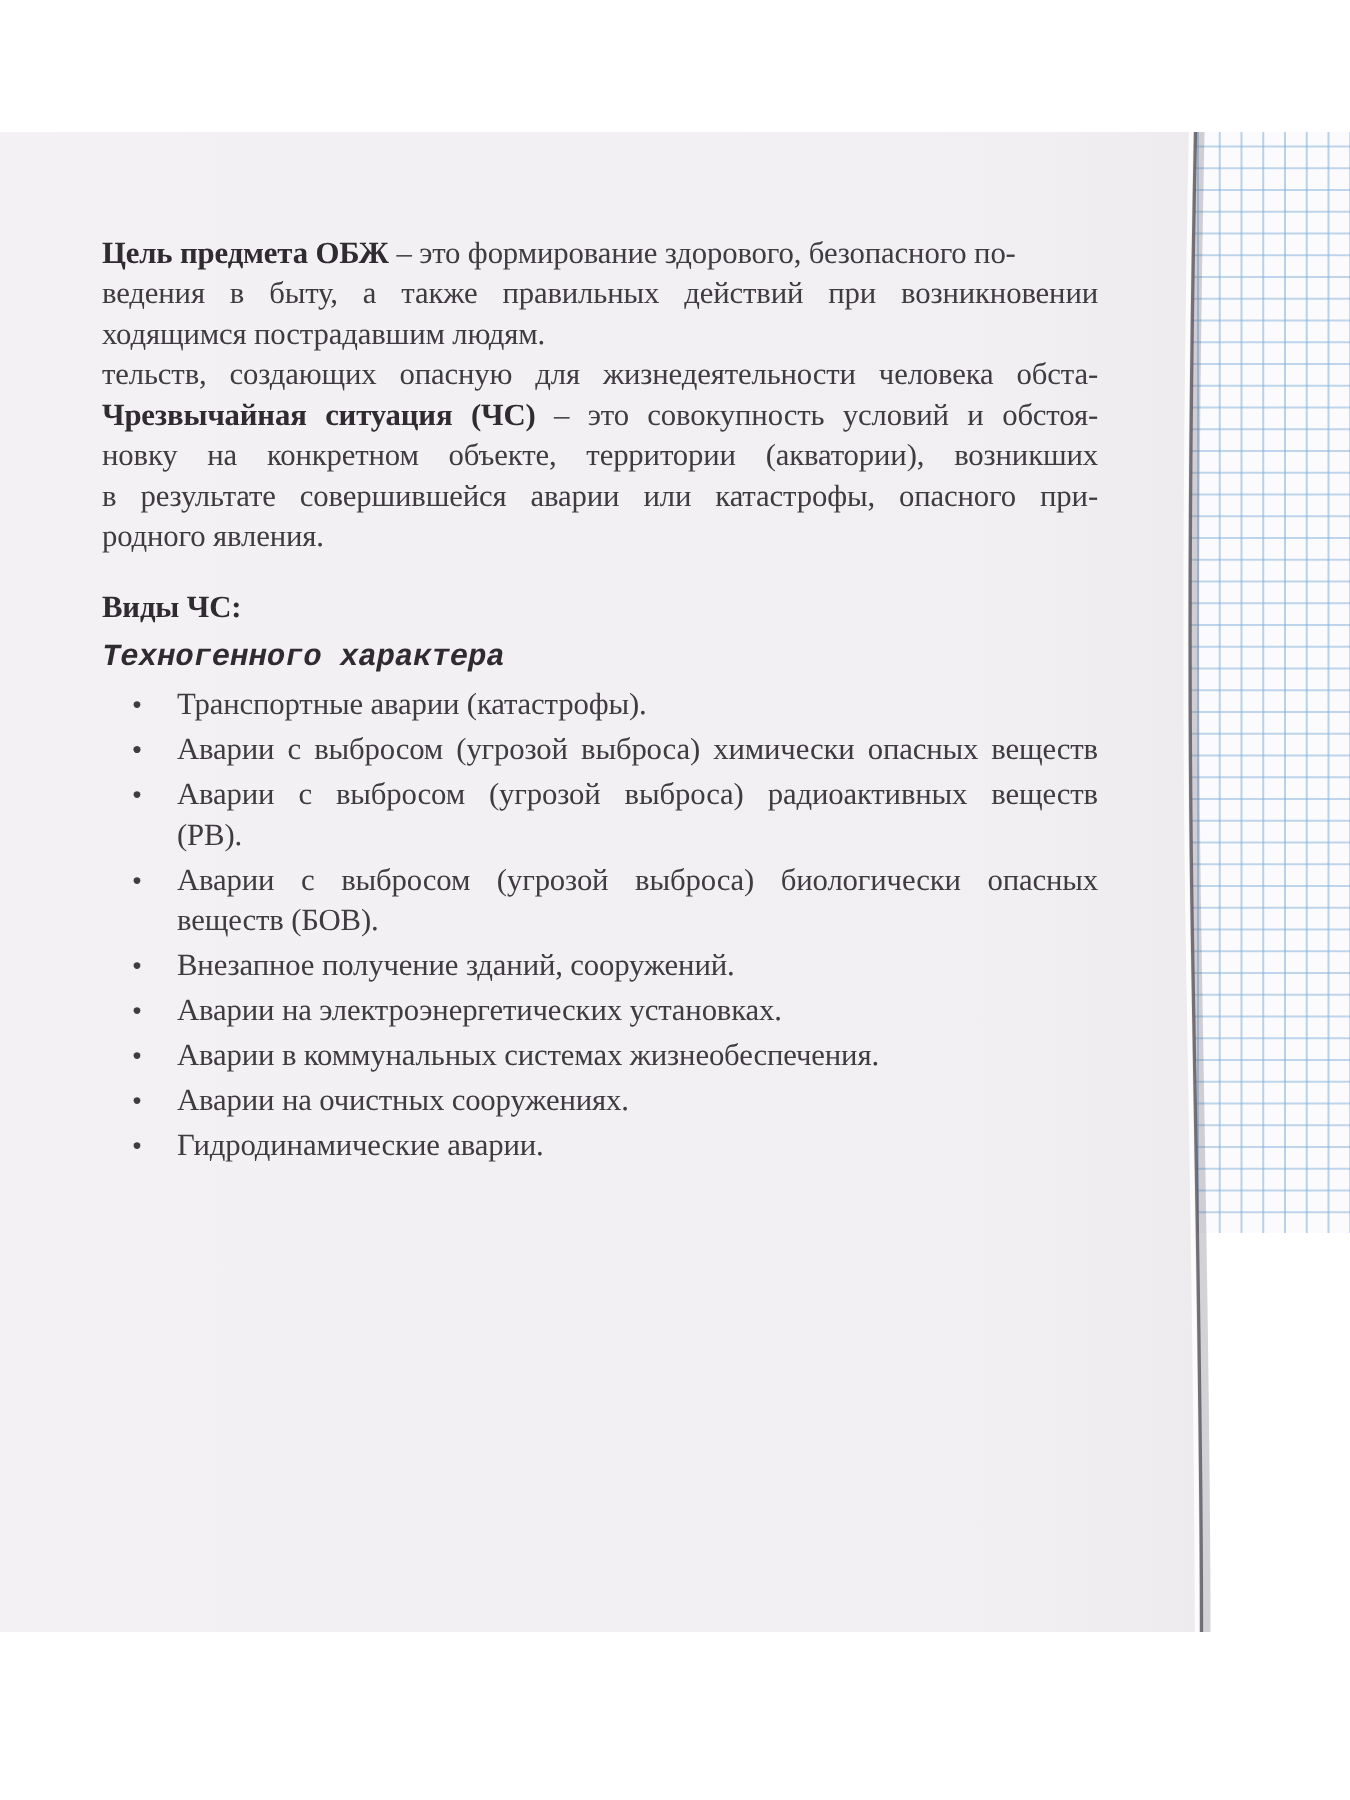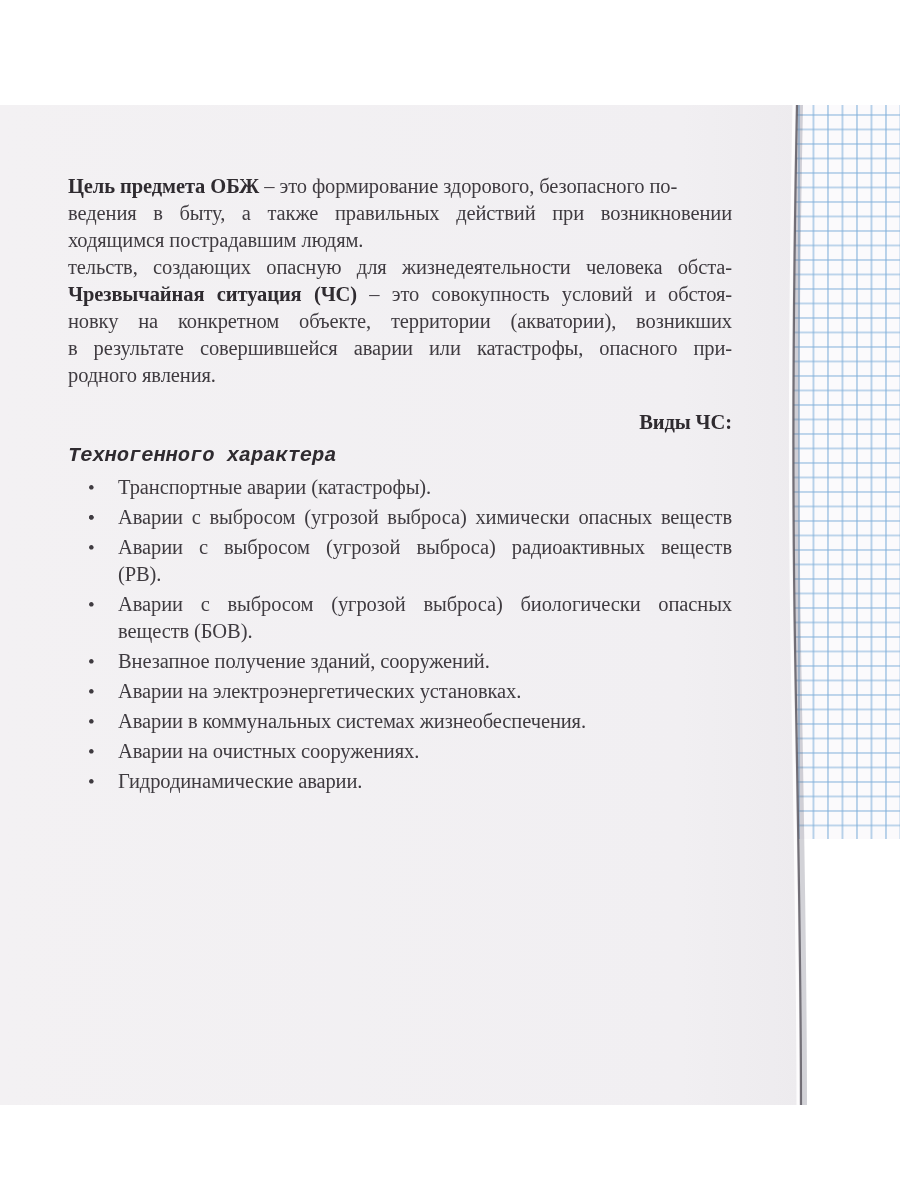--- a/index.html
+++ b/index.html
@@ -1,18 +1,18 @@
 <!DOCTYPE html>
 <html><head>
 <meta charset="utf-8">
 <style>
   html,body{margin:0;padding:0;width:900px;height:1200px;background:#ffffff;overflow:hidden;}
   body{font-family:"Liberation Serif","DejaVu Serif",serif;}
 
-  .photo{position:absolute;left:0;top:105px;width:900px;height:734px;background:#ffffff;}
+  .photo{position:absolute;left:0;top:88px;width:900px;height:734px;background:#ffffff;}
 
   
   .grid-paper{
     position:absolute;right:0;top:0;width:108px;height:100%;
     background-color:#fbfafc;
     background-image:
       linear-gradient(to right, rgba(128,175,218,0.55) 1.5px, transparent 1.5px),
       linear-gradient(to bottom, rgba(128,175,218,0.50) 1.5px, transparent 1.5px);
     background-size:14.5px 14.5px;
     background-position:6px 9px;
@@ -24,21 +24,21 @@
   .content{
     position:absolute;left:68px;top:68px;width:664px;
     font-size:20.5px;line-height:27px;letter-spacing:-0.1px;
     color:#3f3b40;
   }
   .para{margin:0;}
   .line{white-space:normal;}
   .j{text-align:justify;text-align-last:justify;}
   .lead{font-weight:bold;color:#2f2b30;}
 
-  .section-title{margin:20px 0 0 0;font-weight:bold;color:#2f2b30;text-align:right;line-height:27px;}
+  .section-title{margin:20px 0 0 0;font-weight:bold;color:#2f2b30;text-align:left;line-height:27px;}
   .subsection-title{margin:6px 0 0 0;font-weight:bold;font-style:italic;color:#2f2b30;line-height:27px;font-family:Liberation Mono, monospace;}
 
   ul.hazards{list-style:none;margin:5px 0 0 0;padding:0;}
   ul.hazards li{position:relative;padding-left:50px;margin:0 0 3px 0;line-height:27px;}
   ul.hazards .bullet{
     position:absolute;left:20px;top:0;font-size:19px;color:#3f3b40;line-height:27px;
   }
   ul.hazards .li-line-j{text-align:justify;text-align-last:justify;}
 </style>
 </head>

